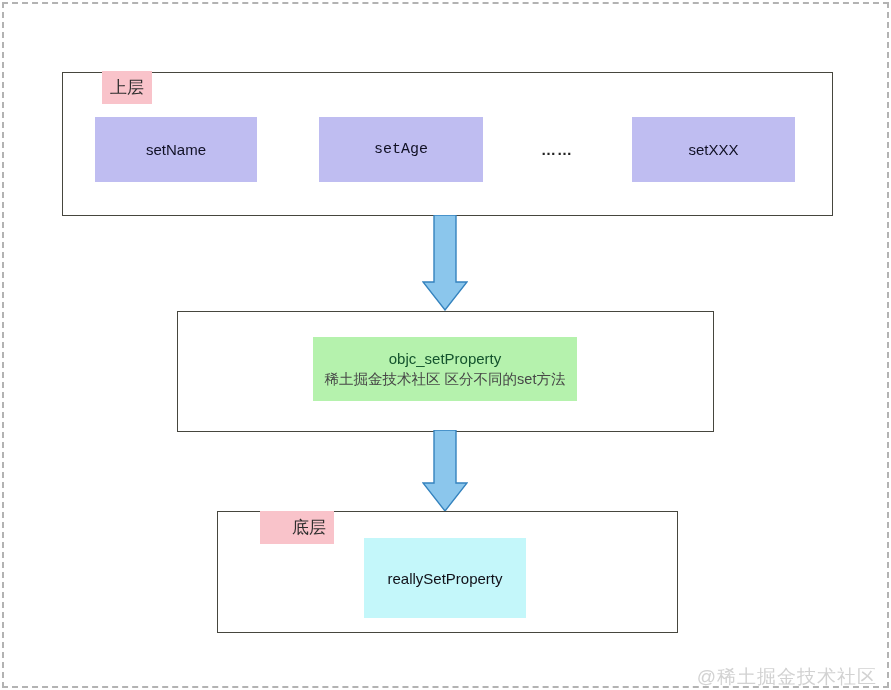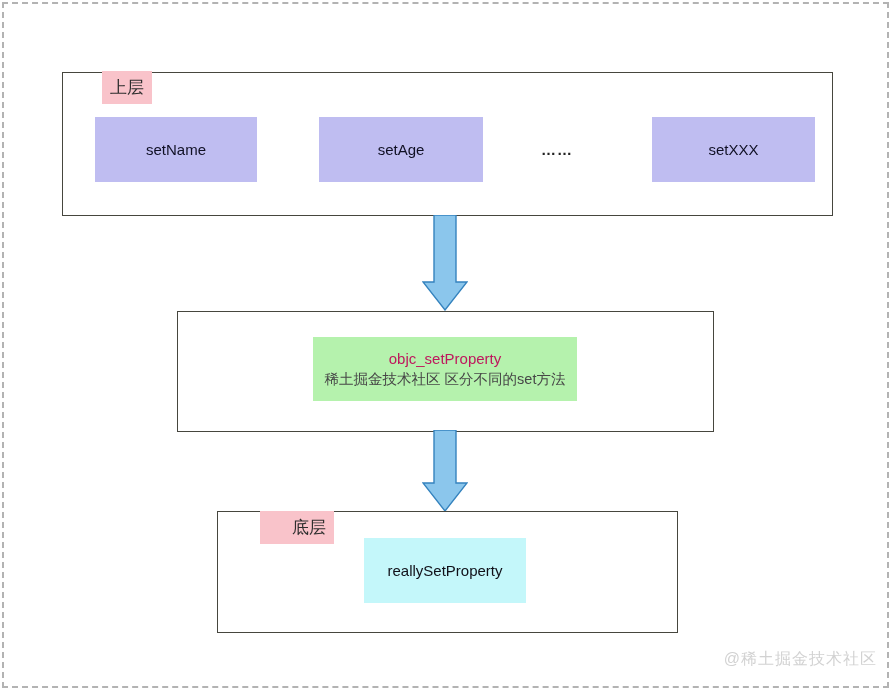--- a/index.html
+++ b/index.html
@@ -47,63 +47,63 @@
     position: absolute;
     background: #bfbdf1;
     color: #101024;
     font-size: 15px;
     display: flex;
     align-items: center;
     justify-content: center;
     text-align: center;
   }
   .box-setname { left: 95px;  top: 117px; width: 162px; height: 65px; }
-  .box-setage  { left: 319px; top: 117px; width: 164px; height: 65px; }
-  .box-setxxx  { left: 632px; top: 117px; width: 163px; height: 65px; margin-left: 20px; }
+  .box-setage  { left: 319px; top: 117px; width: 164px; height: 65px; font-family: Liberation Mono, monospace; }
+  .box-setxxx  { left: 632px; top: 117px; width: 163px; height: 65px; }
 
   .dots {
     position: absolute;
     left: 527px; top: 117px; width: 60px; height: 65px;
     display: flex; align-items: center; justify-content: center;
     font-size: 15px; font-weight: bold; color: #222;
     letter-spacing: 1px;
   }
 
   .green-box {
     position: absolute;
     left: 313px; top: 337px; width: 264px; height: 64px;
     background: #b5f2ad;
     display: flex; flex-direction: column;
     align-items: center; justify-content: center;
     text-align: center;
     gap: 3px;
   }
-  .green-box .title   { font-size: 15px; color: #be185d; }
+  .green-box .title   { font-size: 15px; color: #14532d; }
   .green-box .subtitle{ font-size: 14.5px; color: #474747; }
 
   .cyan-box {
     position: absolute;
-    left: 364px; top: 538px; width: 162px; height: 65px;
+    left: 364px; top: 538px; width: 162px; height: 80px;
     background: #c4f7fa;
     color: #101018;
     font-size: 15px;
     display: flex; align-items: center; justify-content: center;
     text-align: center;
   }
 
   .arrow { position: absolute; width: 46px; }
   .arrow-1 { left: 422px; top: 215px; height: 96px; }
   .arrow-2 { left: 422px; top: 430px; height: 82px; }
   .arrow svg { display: block; width: 100%; height: 100%; }
 
   .watermark {
     position: absolute;
     right: 14px;
-    bottom: 20px;
-    font-size: 16px;
+    bottom: 0;
+    font-size: 19px;
     color: #d2d2d2;
     letter-spacing: 1px;
   }
 </style>
 </head>
 <body>
 
 <div class="canvas">
 
   <div class="layer layer-1"></div>

